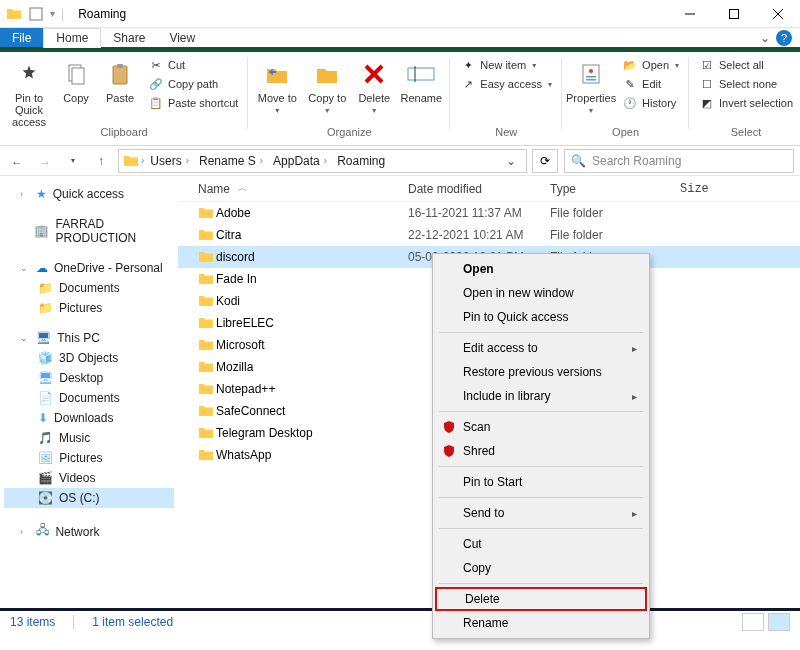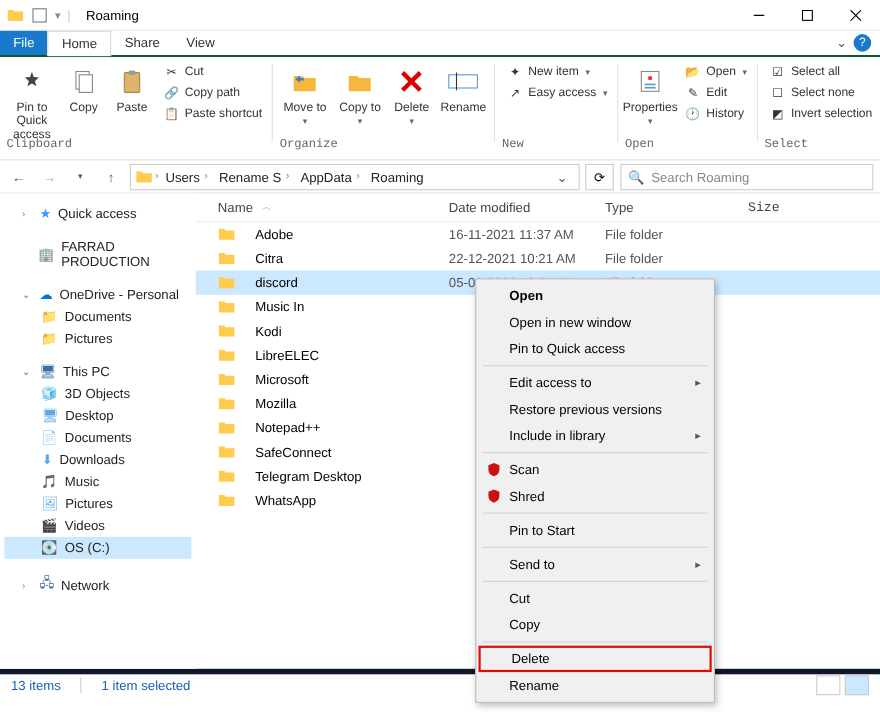--- a/index.html
+++ b/index.html
@@ -4,31 +4,31 @@
 <style>
 * { box-sizing: border-box; margin: 0; padding: 0; }
 body { font-family: "Segoe UI", Arial, sans-serif; font-size: 12px; background: #fff; color: #000; width: 800px; height: 650px; overflow: hidden; position: relative; }
 .titlebar { height: 28px; display: flex; align-items: center; border-bottom: 1px solid #e5e5e5; }
 .titlebar .left { display: flex; align-items: center; gap: 6px; padding-left: 6px; }
 .titlebar .title { margin-left: 8px; font-size: 12px; }
 .titlebar .controls { margin-left: auto; display: flex; }
 .titlebar .ctl { width: 44px; height: 28px; display: flex; align-items: center; justify-content: center; }
 .small-icon { width: 16px; height: 16px; display: inline-flex; align-items: center; justify-content: center; }
 .folder-icon-sm svg { width: 16px; height: 16px; }
-.tabs { height: 24px; display: flex; align-items: stretch; border-bottom: 2px solid #14532d; background: #fff; justify-content: space-between; }
+.tabs { height: 24px; display: flex; align-items: stretch; border-bottom: 5px solid #14532d; background: #fff; justify-content: space-between; }
 .tab { padding: 0 12px; display: flex; align-items: center; font-size: 12px; color: #333; }
 .tab.file { background: #1979ca; color: #fff; }
 .tab.active { border: 1px solid #d9d9d9; border-bottom: 1px solid #fff; background: #fff; margin-bottom: -1px; }
 .help-chevron { margin-left: auto; display: flex; align-items: center; gap: 6px; padding-right: 8px; }
 .ribbon { height: 94px; display: flex; border-bottom: 1px solid #d9d9d9; background: #fff; }
 .group { display: flex; flex-direction: column; padding: 4px 6px 0 6px; position: relative; }
 .group::after { content: ""; position: absolute; right: 0; top: 6px; bottom: 16px; width: 1px; background: #e3e3e3; }
 .group:last-child::after { display: none; }
 .group-body { display: flex; align-items: flex-start; gap: 4px; height: 68px; }
-.group-label { font-size: 11px; color: #666; padding: 2px 0; font-family: Liberation Mono, monospace; }
+.group-label { font-size: 11px; color: #666; text-align: center; padding: 2px 0; }
 .bigbtn { width: 46px; display: flex; flex-direction: column; align-items: center; gap: 2px; font-size: 11px; color: #333; text-align: center; padding-top: 2px; }
 .bigbtn .icon { width: 32px; height: 32px; display: flex; align-items: center; justify-content: center; }
 .stack { display: flex; flex-direction: column; gap: 1px; }
 .smbtn { display: flex; align-items: center; gap: 4px; padding: 1px 4px; font-size: 11px; color: #333; white-space: nowrap; }
 .smbtn .si { width: 16px; height: 16px; display: inline-flex; align-items: center; justify-content: center; }
 .addr { height: 30px; display: flex; align-items: center; gap: 6px; padding: 0 6px; border-bottom: 1px solid #e5e5e5; background: #fff; }
 .navbtn { width: 22px; height: 22px; display: flex; align-items: center; justify-content: center; color: #555; }
 .navbtn.disabled { color: #aaa; }
 .addrbox { flex: 1; height: 24px; border: 1px solid #ccc; display: flex; align-items: center; padding: 0 4px; gap: 2px; overflow: hidden; }
 .crumb { display: flex; align-items: center; font-size: 12px; color: #222; padding: 0 4px; }
@@ -46,25 +46,25 @@
 .side-gap { height: 10px; }
 .content { flex: 1; display: flex; flex-direction: column; }
 .cols { height: 26px; display: flex; align-items: center; border-bottom: 1px solid #eee; font-size: 12px; color: #444; }
 .col-name { width: 230px; padding-left: 20px; display: flex; align-items: center; gap: 8px; }
 .col-date { width: 142px; }
 .col-type { width: 130px; }
 .col-size { flex: 1; font-family: Liberation Mono, monospace; }
 .rows { flex: 1; }
 .row { height: 22px; display: flex; align-items: center; font-size: 12px; }
 .row.sel { background: #cce8ff; }
-.cell-name { width: 230px; padding-left: 20px; display: flex; align-items: center; gap: 18px; }
+.cell-name { width: 230px; padding-left: 20px; display: flex; align-items: center; gap: 2px; }
 .cell-date { width: 142px; color: #555; }
 .cell-type { width: 130px; color: #555; }
 .cell-size { flex: 1; }
-.status { height: 24px; border-top: 5px solid #0f172a; display: flex; align-items: center; padding: 0 10px; font-size: 12px; color: #1a5fb4; gap: 18px; }
+.status { height: 24px; border-top: 3px solid #0f172a; display: flex; align-items: center; padding: 0 10px; font-size: 12px; color: #1a5fb4; gap: 18px; }
 .status .sep { border-left: 1px solid #ccc; height: 14px; }
 .status .vicons { margin-left: auto; display: flex; gap: 4px; }
 .vicon { width: 22px; height: 18px; border: 1px solid #ccc; }
 .ctxmenu { position: absolute; left: 432px; top: 253px; width: 218px; background: #f0f0f0; border: 1px solid #bcbcbc; box-shadow: 2px 3px 6px rgba(0,0,0,0.25); padding: 3px 2px; }
 .mi { height: 24px; display: flex; align-items: center; padding: 0 14px 0 28px; font-size: 12px; position: relative; }
 .mi .arrow { position: absolute; right: 10px; color: #555; font-size: 10px; }
 .mi.bold { font-weight: 600; }
 .mi .micon { position: absolute; left: 6px; width: 16px; height: 16px; display: flex; align-items: center; justify-content: center; }
 .msep { height: 1px; background: #d0d0d0; margin: 3px 4px; }
 .mi.highlight { border: 2px solid #e30909; height: 24px; padding-top:0; padding-bottom:0; }
@@ -442,21 +442,21 @@
           <div class="cell-type">File folder</div>
           <div class="cell-size"></div>
         </div>
         <div class="row">
           <div class="cell-name">
             <span>
               <svg width="16" height="16">
                 <path fill="#ffcc4d" d="M1 3h5l1 1.5h8V13H1z"></path>
               </svg>
             </span>
-            <span>Music In</span>
+            <span>Fade In</span>
           </div>
           <div class="cell-date"></div>
           <div class="cell-type"></div>
           <div class="cell-size"></div>
         </div>
         <div class="row">
           <div class="cell-name">
             <span>
               <svg width="16" height="16">
                 <path fill="#ffcc4d" d="M1 3h5l1 1.5h8V13H1z"></path>

